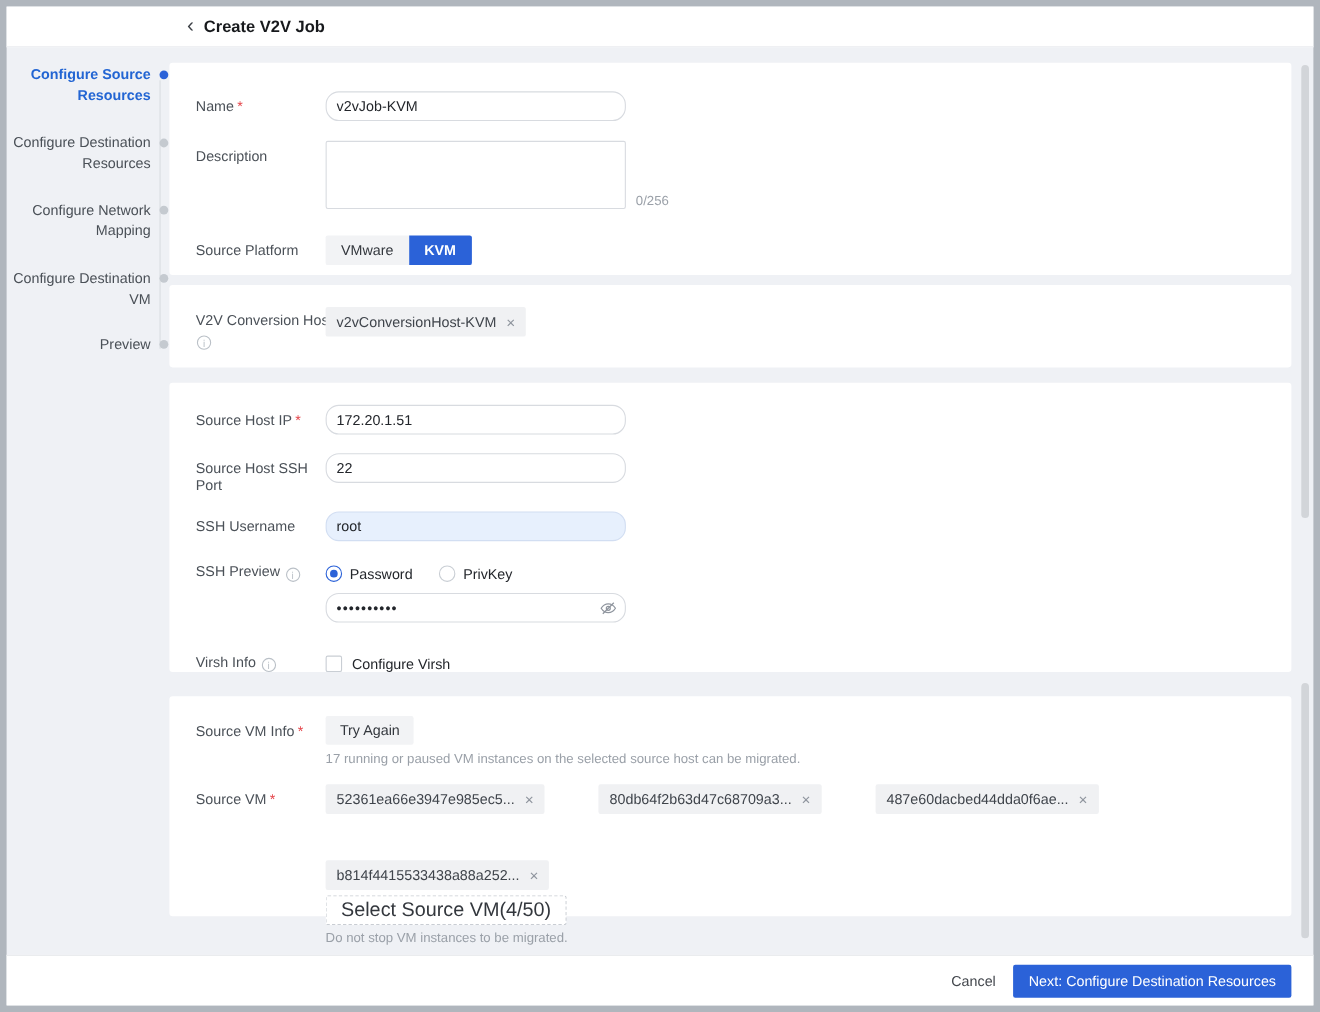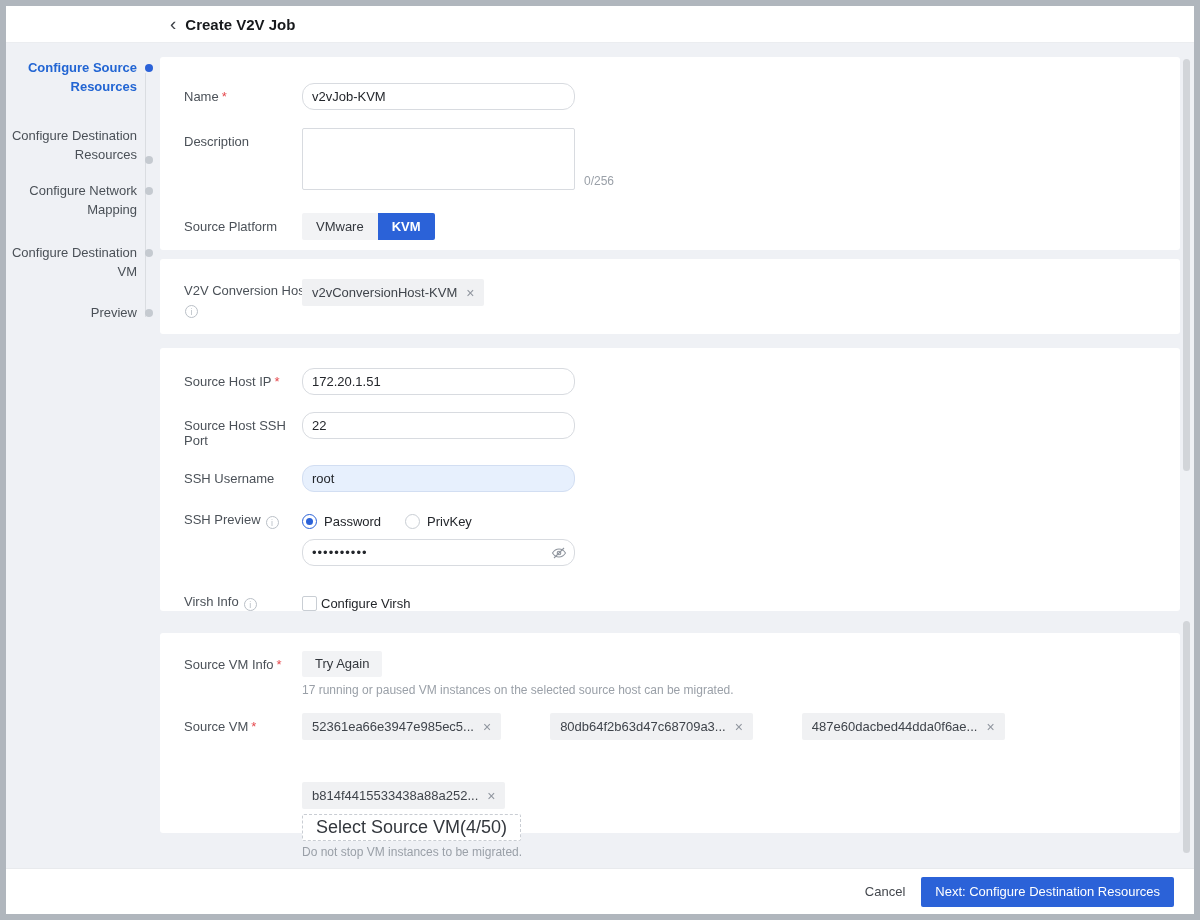--- a/index.html
+++ b/index.html
@@ -21,28 +21,28 @@
   
   .sidebar { position:absolute; left:0; top:0; width:158px; height:100%; }
   .stepline { position:absolute; left:139px; top:30px; width:1px; height:244px; background:#dadde1; }
   .step { position:absolute; right:11px; width:147px; display:flex; justify-content:flex-end;
     align-items:flex-start; gap:8px; cursor:pointer; }
   .step-label { flex:1; text-align:right; font-size:13px; line-height:19px; color:#4a5057; }
   .step.active .step-label { color:#2265d3; font-weight:700; }
   .step-dot { width:8px; height:8px; border-radius:50%; background:#c5cad0; margin-top:6px;
     flex:0 0 auto; position:relative; z-index:2; }
   .step.active .step-dot { background:#2b62d8; }
-  .s1{top:15px;} .s2{top:83px;align-items:flex-end;} .s3{top:138px;} .s4{top:200px;} .s5{top:260px;}
+  .s1{top:15px;} .s2{top:77px;} .s3{top:138px;} .s4{top:200px;} .s5{top:260px;}
 
   
   .sb-thumb { position:absolute; right:4px; width:7px; border-radius:4px; background:#d2d5d9; }
   .sb1 { top:16px; height:412px; } .sb2 { top:578px; height:232px; }
 
   
-  .card { position:absolute; left:154px; width:1020px; background:#fff; border-radius:3px; }
+  .card { position:absolute; left:148px; width:1020px; background:#fff; border-radius:3px; }
   .c1 { top:14px;  height:193px; padding:26px 0 0 0; }
   .c2 { top:216px; height:75px;  padding:20px 0 0 0; }
   .c3 { top:305px; height:263px; padding:20px 0 0 0; }
   .c4 { top:590px; height:200px; padding:18px 0 0 0; }
 
   .row { display:flex; align-items:flex-start; }
   .row-label { width:142px; padding:6px 0 0 24px; font-size:13px; color:#4b5158; flex:0 0 auto; }
   .row-ctrl { flex:1 1 auto; }
   .req { color:#e5484d; margin-left:3px; }
   .mb18 { margin-bottom:18px; } .mb17 { margin-bottom:17px; }
@@ -85,21 +85,21 @@
   .radio { display:flex; align-items:center; gap:7px; font-size:13px; color:#23262b; cursor:pointer; }
   .rdot { width:15px; height:15px; border-radius:50%; border:1px solid #c9ced4; background:#fff;
     position:relative; flex:0 0 auto; }
   .rdot.on { border:1px solid #2b62d8; }
   .rdot.on::after { content:""; position:absolute; inset:3px; border-radius:50%; background:#2b62d8; }
 
   .pw-wrap { position:relative; width:273px; margin-top:8px; }
   .pw-wrap .tinput { letter-spacing:1px; padding-right:30px; width:273px; }
   .eye { position:absolute; right:8px; top:6px; cursor:pointer; }
 
-  .check-line { display:flex; align-items:center; gap:4px; height:20px; margin-top:3px; }
+  .check-line { display:flex; align-items:center; gap:9px; height:20px; margin-top:3px; }
   .cbox { width:15px; height:15px; border:1px solid #c9ced4; border-radius:2px; background:#fff;
     cursor:pointer; flex:0 0 auto; }
   .check-label { font-size:13px; color:#23262b; }
 
   .tags-line { display:flex; flex-wrap:wrap;gap:42px; }
   .vm-hint { margin-top:4px; }
 
   
   .ftr { height:46px; background:#fff; border-top:1px solid #e8eaed; flex:0 0 auto;
     display:flex; align-items:center; justify-content:flex-end; padding-right:20px; gap:16px; }

